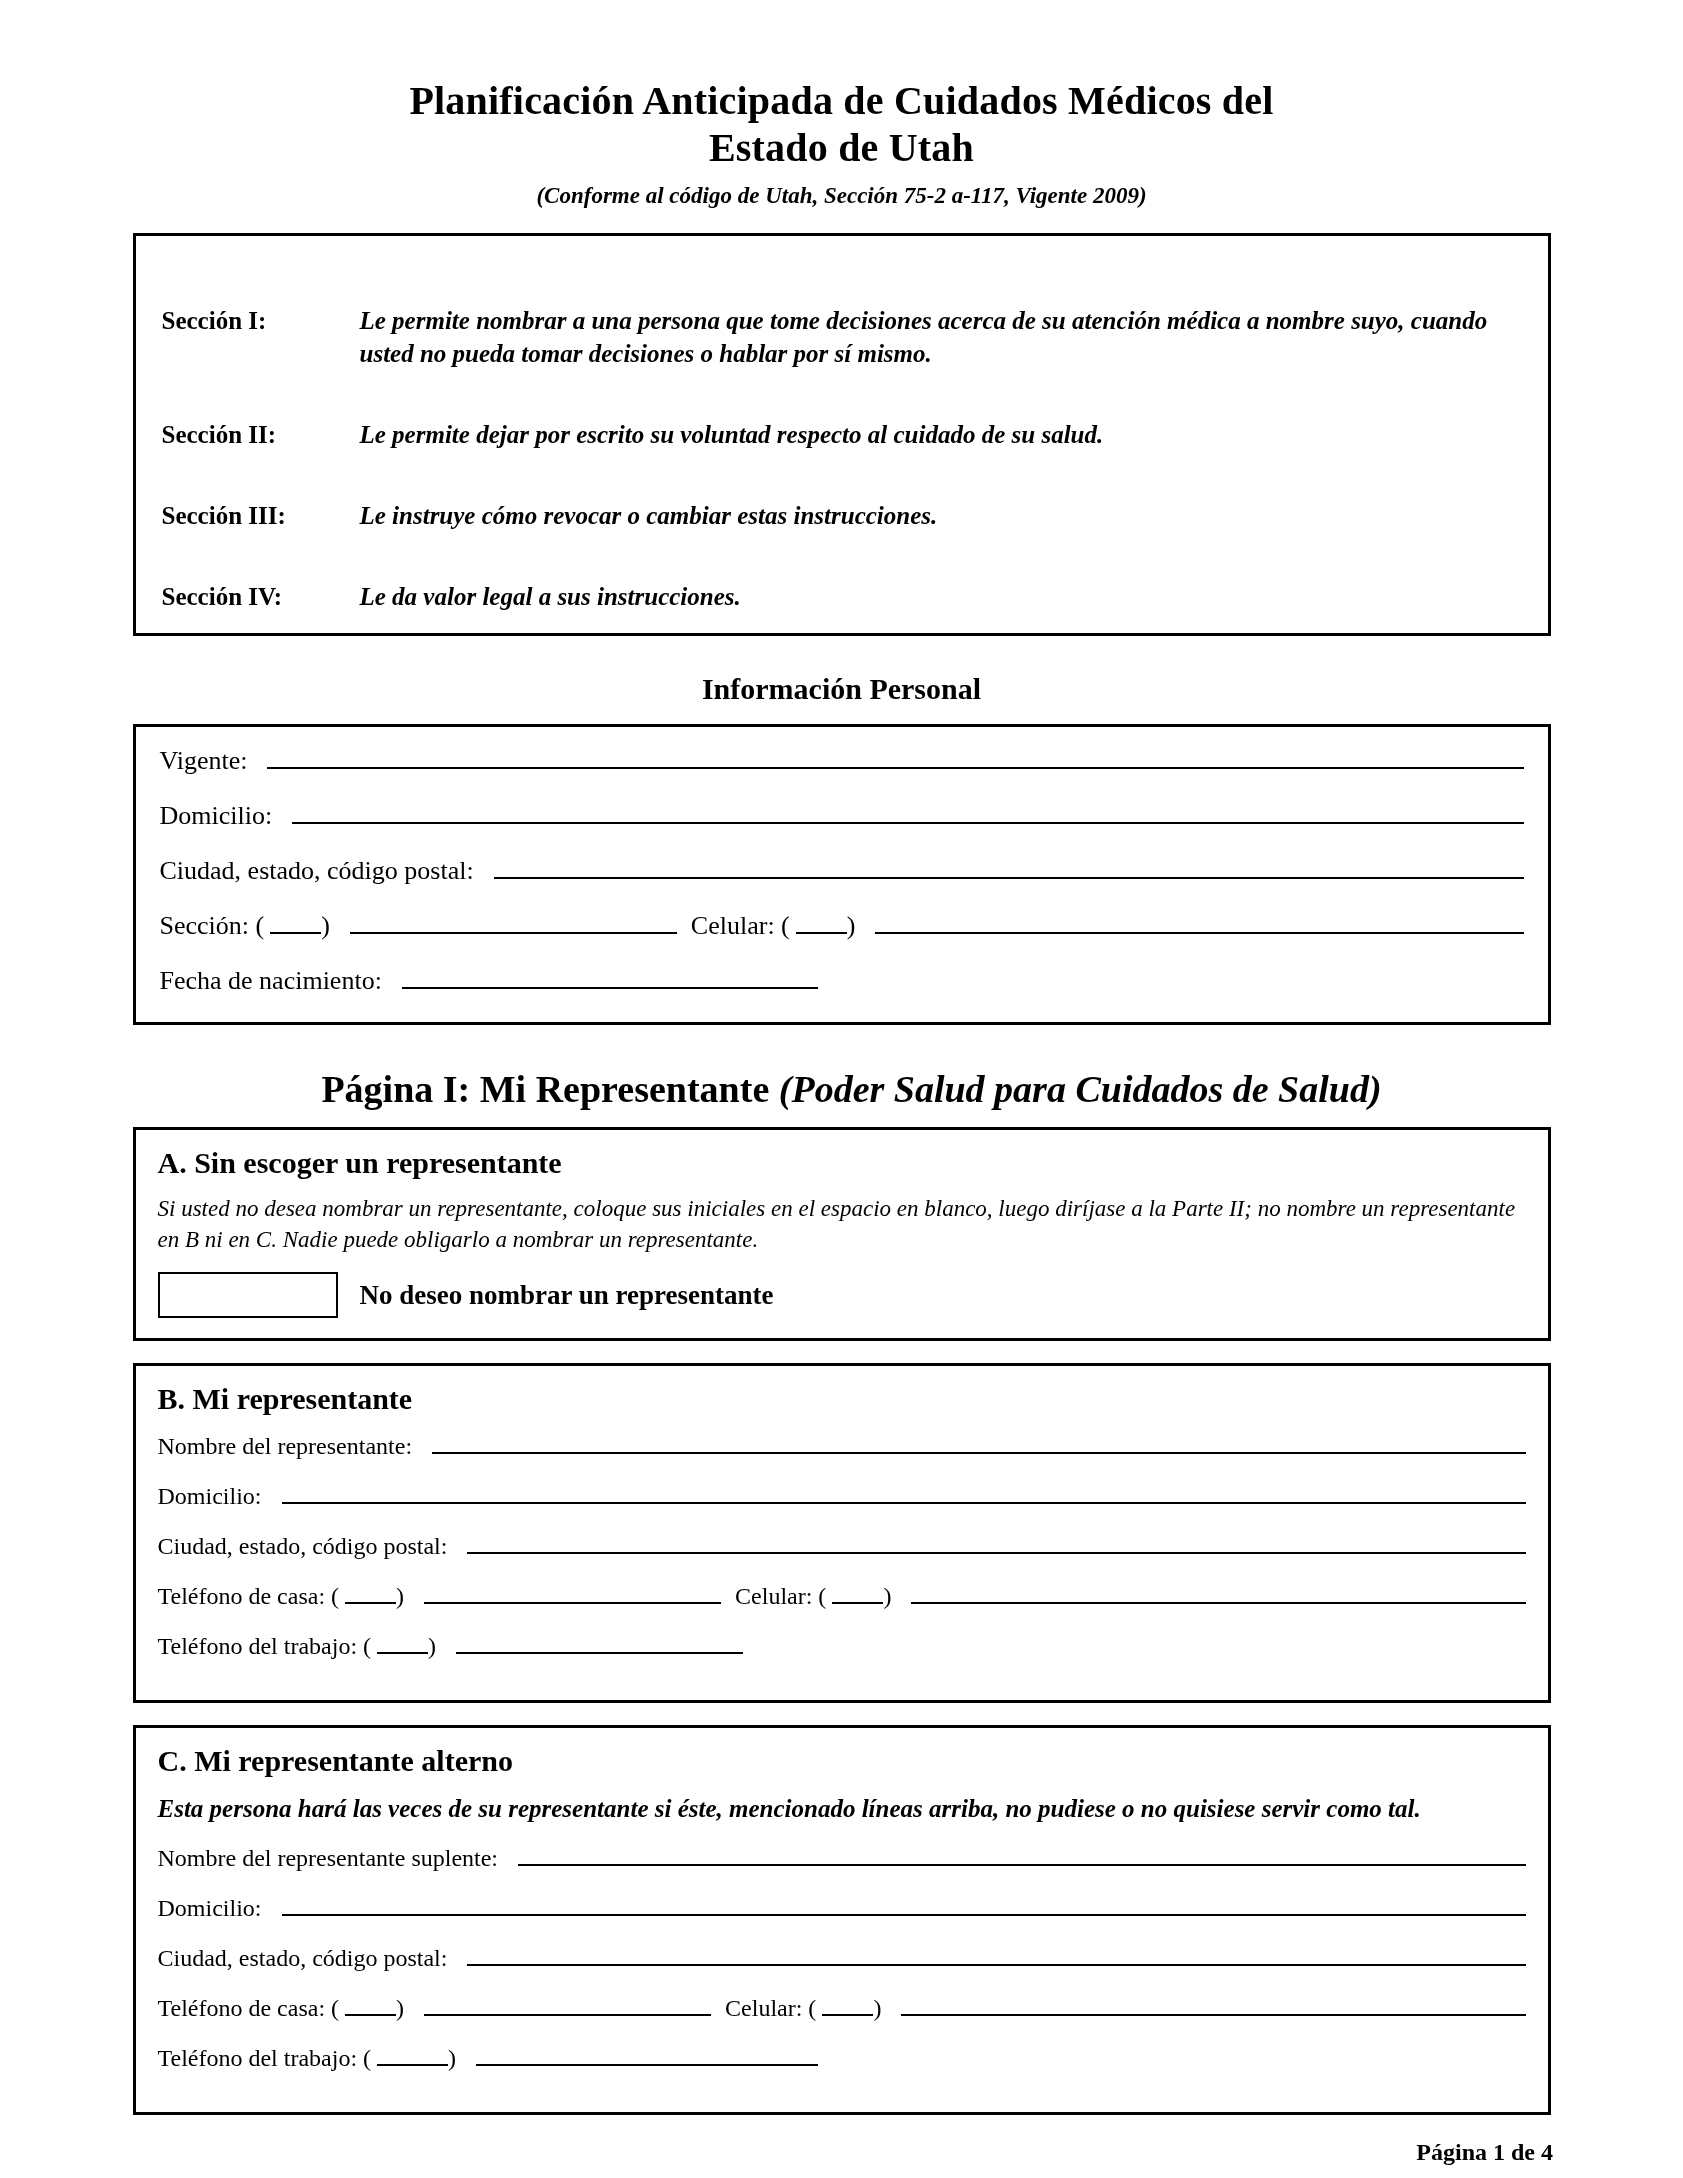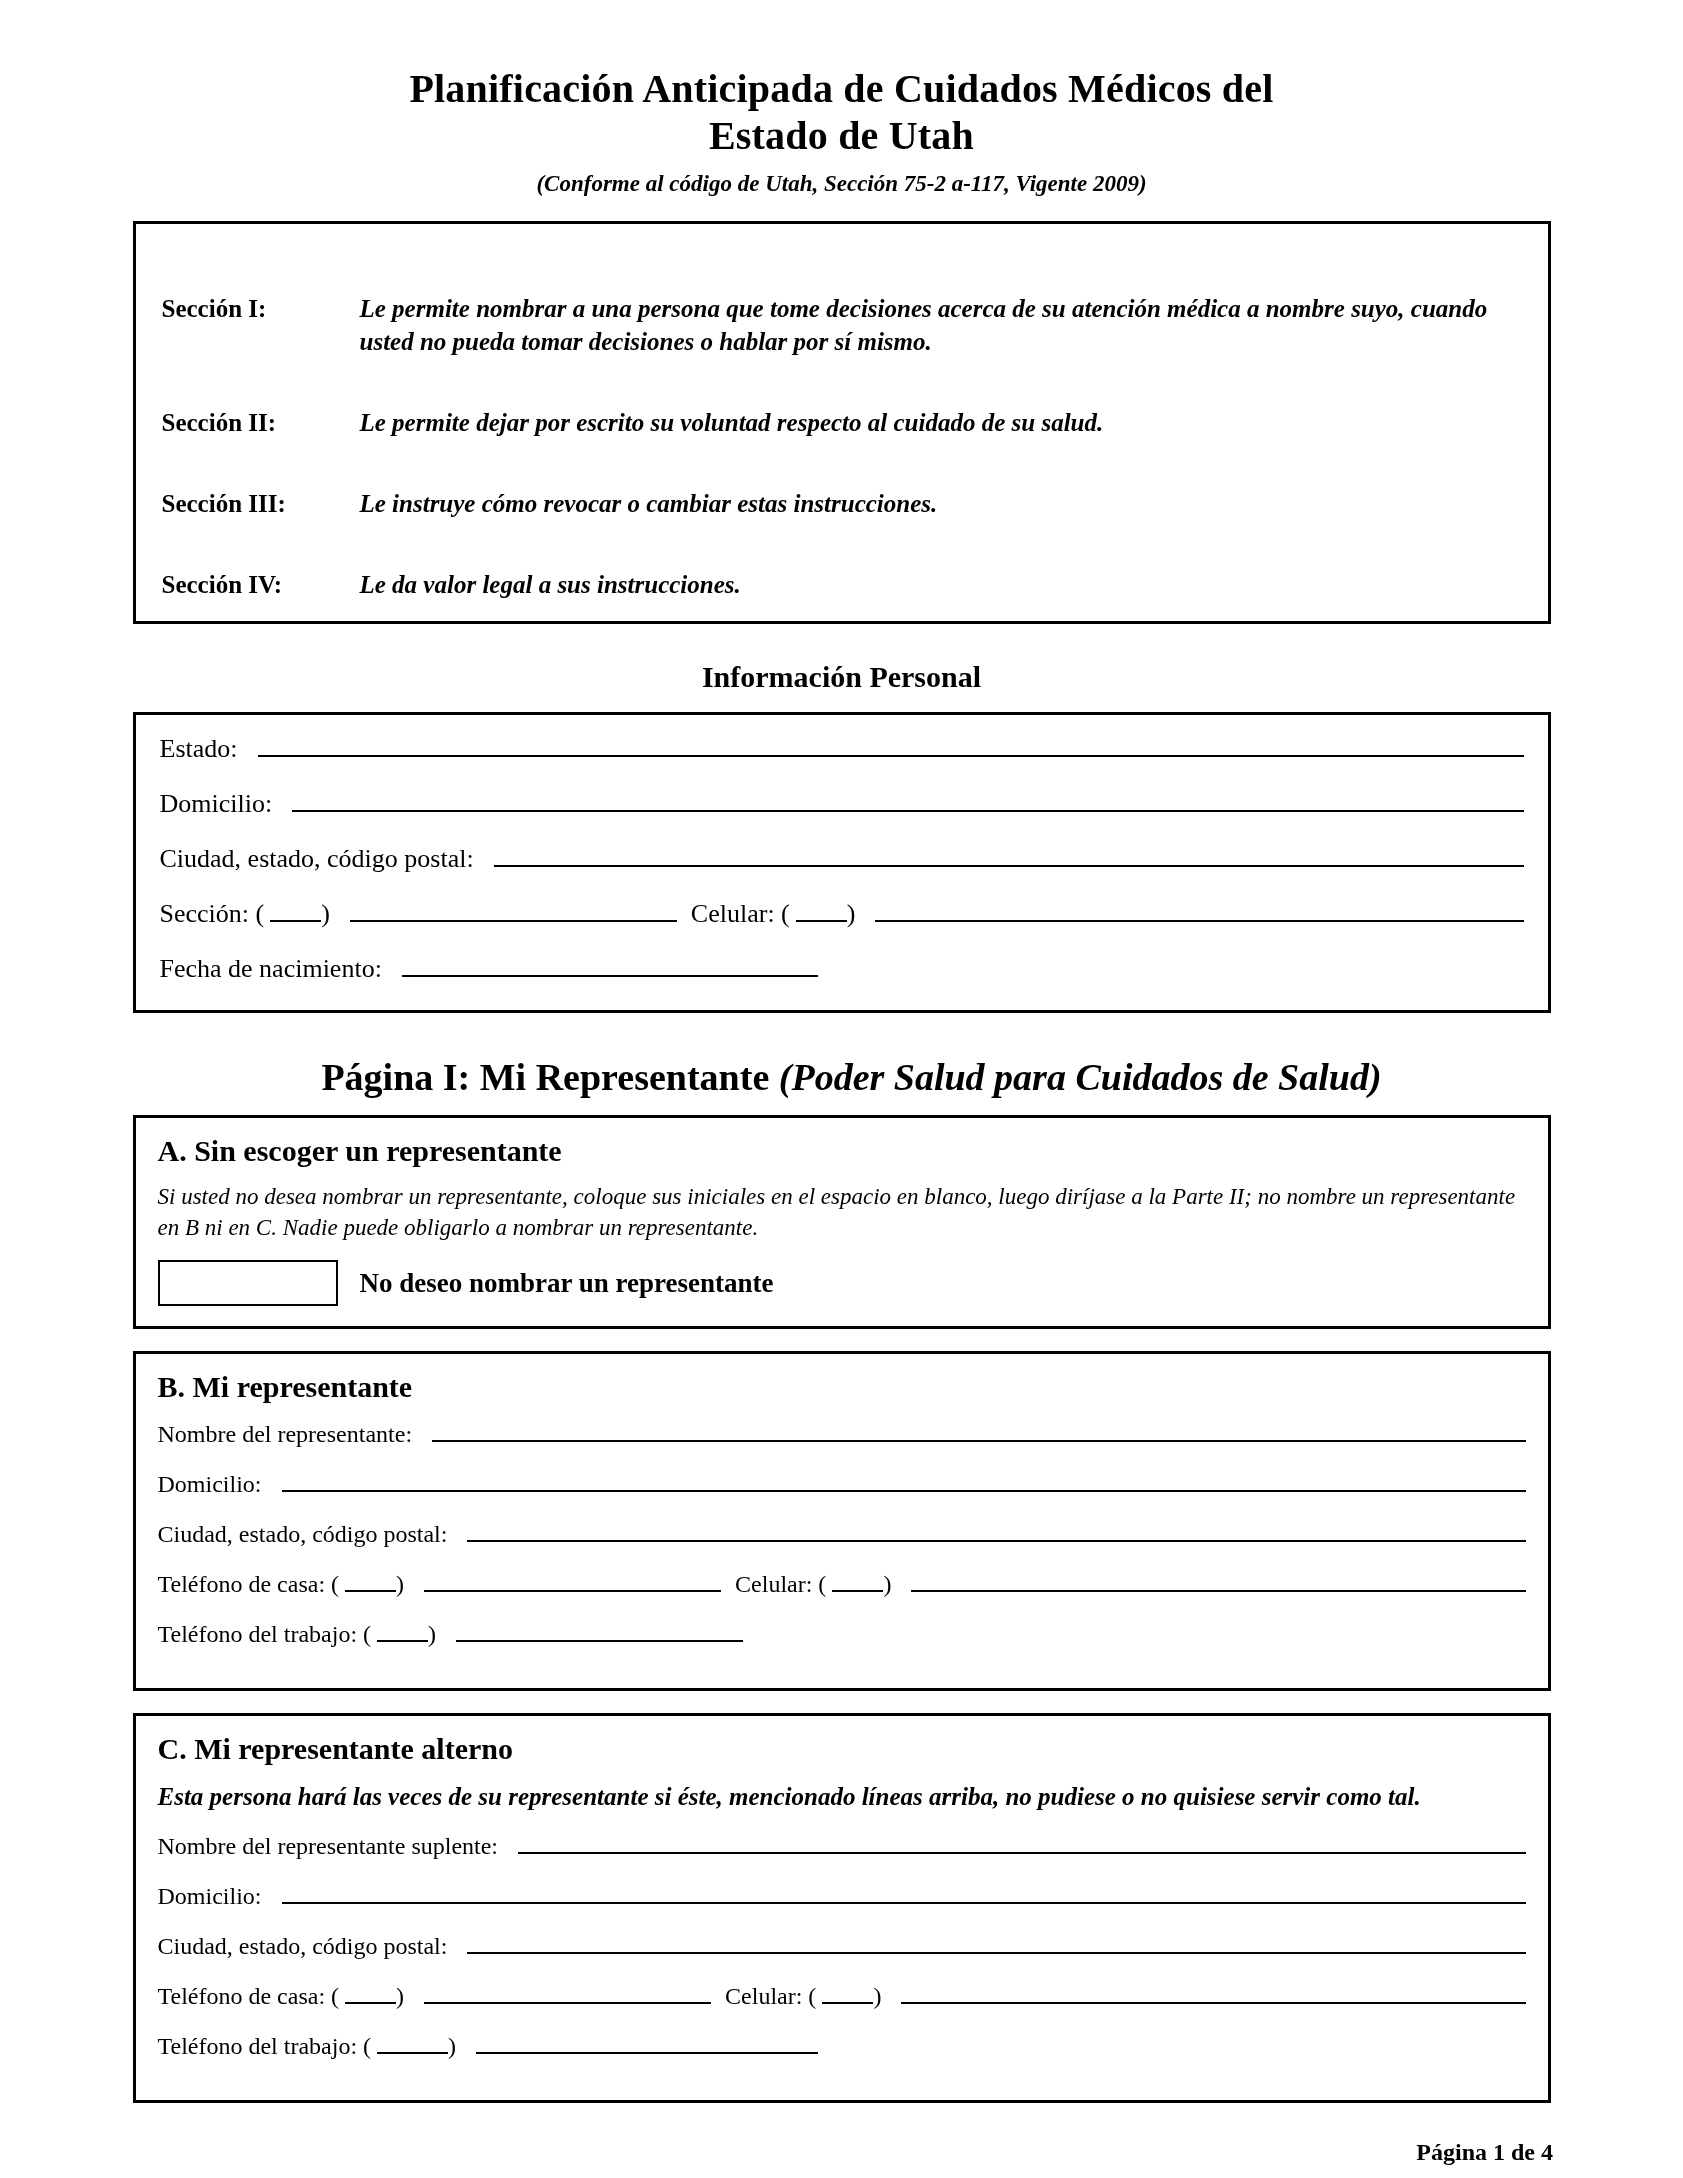--- a/index.html
+++ b/index.html
@@ -13,21 +13,21 @@
     font-family: "Liberation Serif", "DejaVu Serif", serif;
     color: #000000;
     position: relative;
     overflow: hidden;
   }
   .page {
     position: relative;
     width: 1683px;
     height: 2178px;
     box-sizing: border-box;
-    padding: 4px;
+    padding: 16px;
   }
 
   
   .title-block {
     text-align: center;
     padding-top: 61px;
   }
   .doc-title {
     font-size: 40px;
     font-weight: bold;
@@ -222,21 +222,21 @@
       <div class="sec-text">Le da valor legal a sus instrucciones.</div>
     </div>
 
   </div>
 
   <div class="center-heading">Información Personal</div>
 
   <div class="box fields-box">
 
     <div class="field-row">
-      <span class="field-label">Estado:</span>
+      <span class="field-label">Vigente:</span>
       <span class="gap"></span>
       <span class="rule grow"></span>
     </div>
 
     <div class="field-row">
       <span class="field-label">Domicilio:</span>
       <span class="gap"></span>
       <span class="rule grow"></span>
     </div>
 

